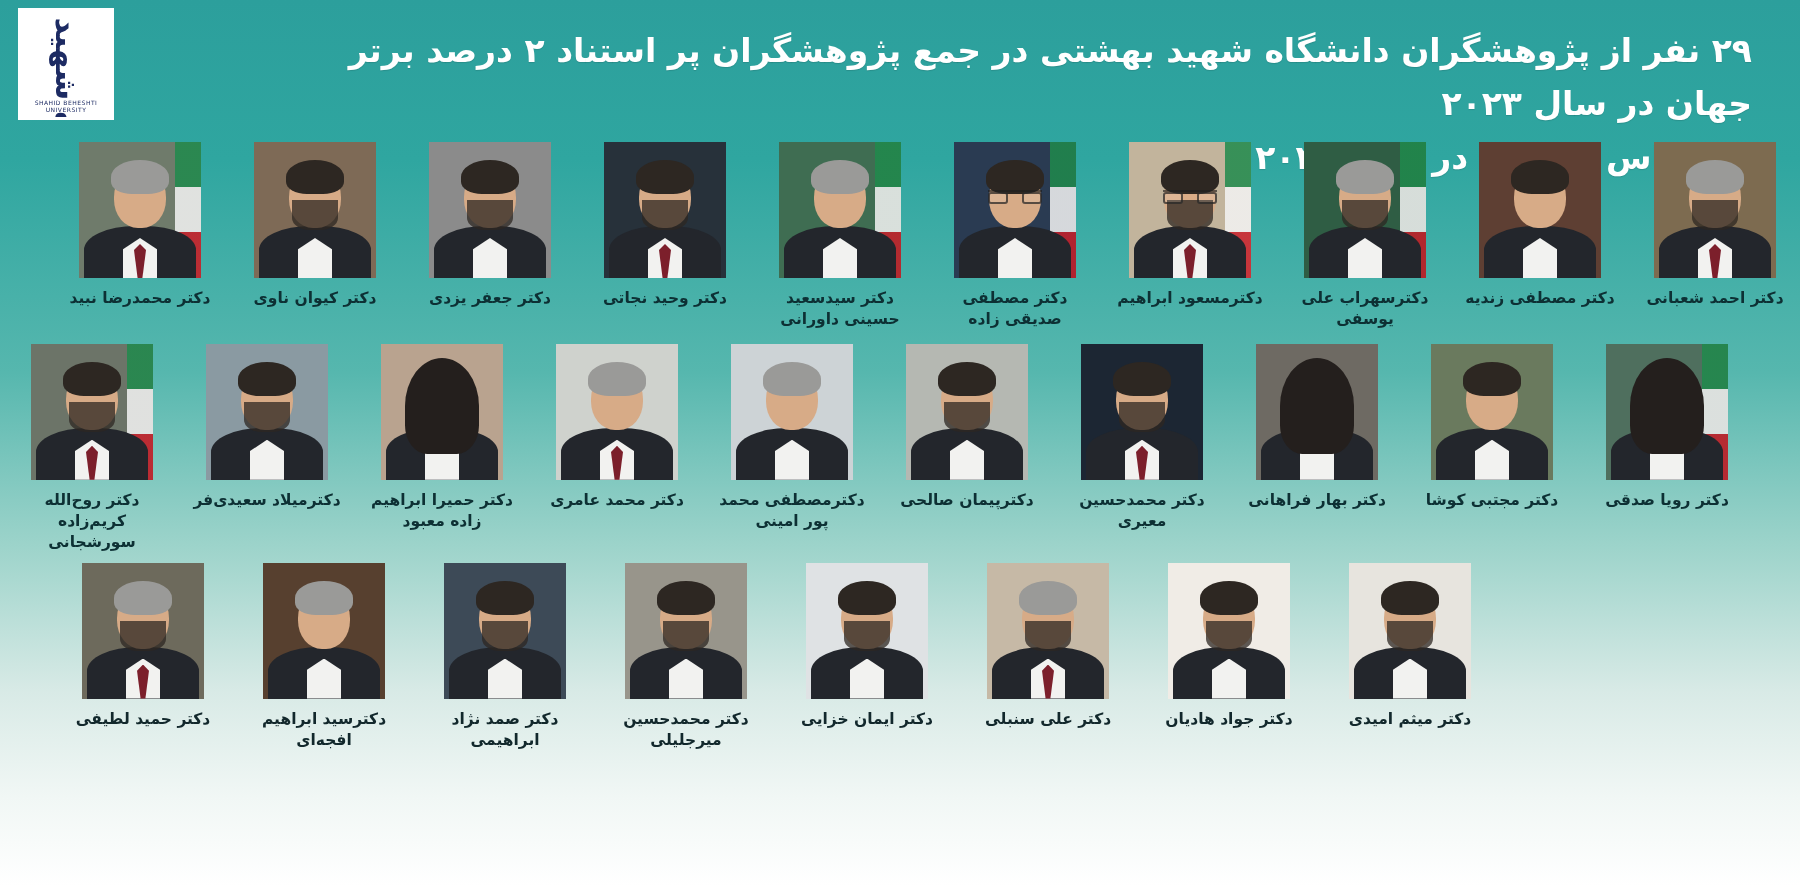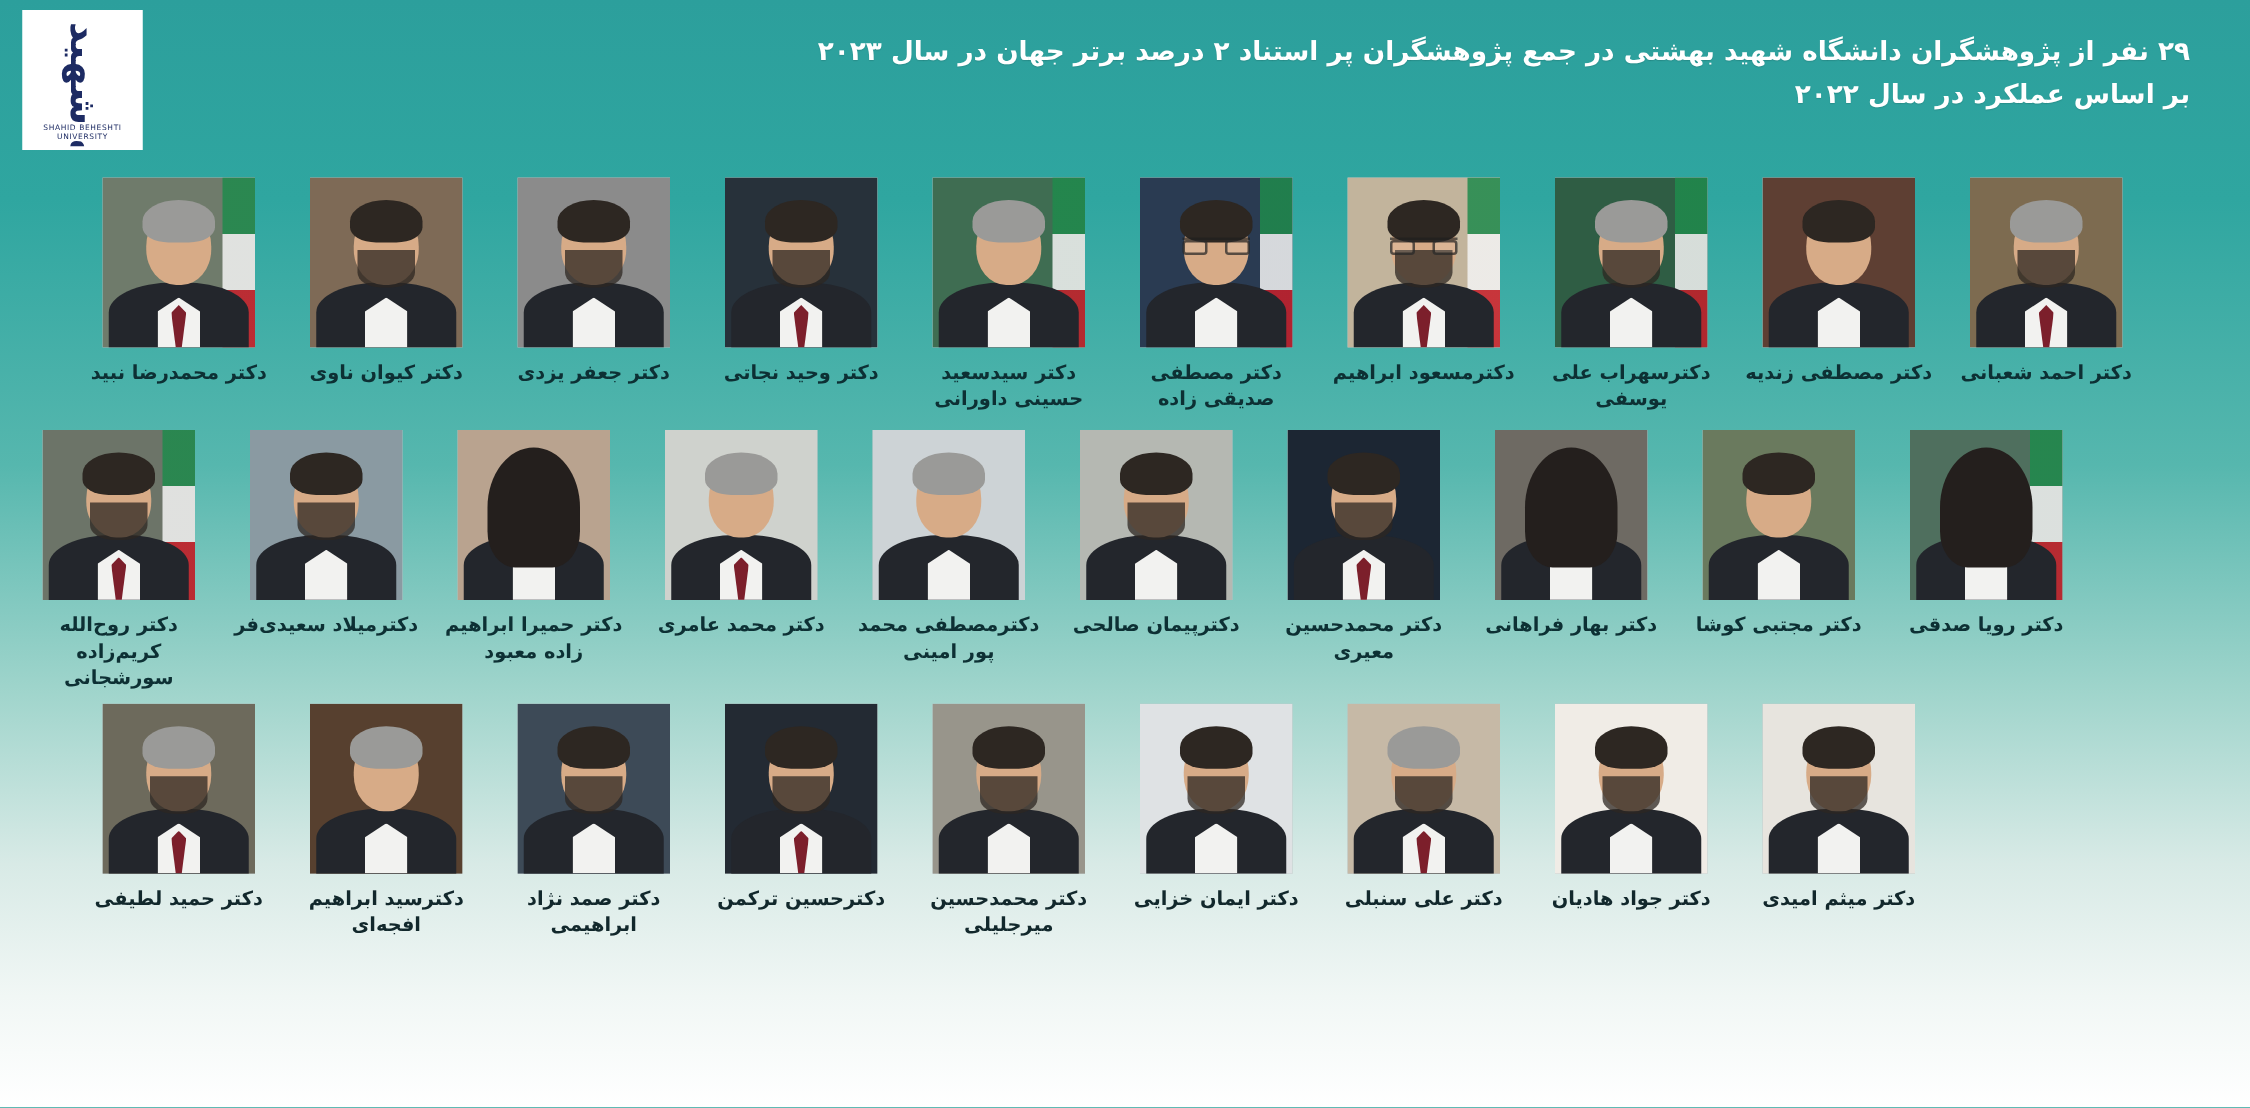--- a/index.html
+++ b/index.html
@@ -26,21 +26,21 @@
     position: relative;
     height: 128px;
   }
   .title {
     position: absolute;
     top: 24px;
     right: 48px;
     left: 272px;
     text-align: right;
     color: #ffffff;
-    font-size: 21px;
+    font-size: 33px;
     font-weight: bold;
     line-height: 1.62;
     letter-spacing: 0px;
     text-shadow: 0 1px 1px rgba(0,0,0,0.12);
     direction: rtl;
   }
 
   
   .logo {
     position: absolute;
@@ -87,21 +87,21 @@
   }
 
   
   .row {
     display: flex;
     flex-direction: row-reverse;
     justify-content: flex-start;
     align-items: flex-start;
     padding: 0 60px;
     box-sizing: border-box;
-    gap: 0px;
+    gap: 15px;
   }
   .row.row1 { margin-top: 14px; }
   .row.row2 { margin-top: 14px; padding-left: 12px; }
   .row.row3 { margin-top: 10px; }
 
   .person {
     width: 166px;
     display: flex;
     flex-direction: column;
     align-items: center;
@@ -520,32 +520,20 @@
             <div class="body"></div>
             <div class="shirt"></div>
             <div class="head"></div>
             <div class="beard"></div>
             <div class="hair"></div>
           </div>
           <div class="caption">دکتر صمد نژاد ابراهیمی</div>
         </div>
         <div class="person">
           <div class="photo">
-            <div class="bg" style="background: rgb(35, 42, 51);"></div>
-            <div class="body"></div>
-            <div class="shirt"></div>
-            <div class="tie"></div>
-            <div class="head"></div>
-            <div class="beard"></div>
-            <div class="hair"></div>
-          </div>
-          <div class="caption">دکترحسین ترکمن</div>
-        </div>
-        <div class="person">
-          <div class="photo">
             <div class="bg" style="background: rgb(152, 149, 139);"></div>
             <div class="body"></div>
             <div class="shirt"></div>
             <div class="head"></div>
             <div class="beard"></div>
             <div class="hair"></div>
           </div>
           <div class="caption">دکتر محمدحسین میرجلیلی</div>
         </div>
         <div class="person">

